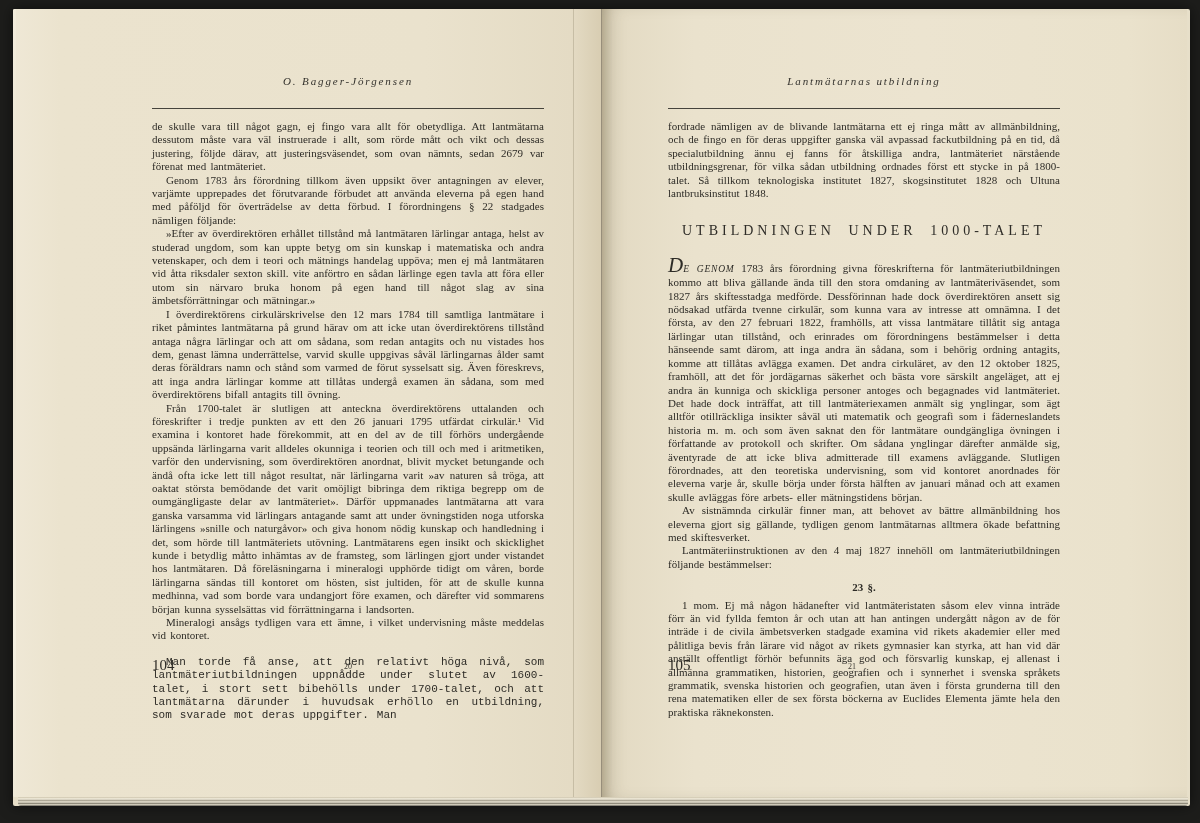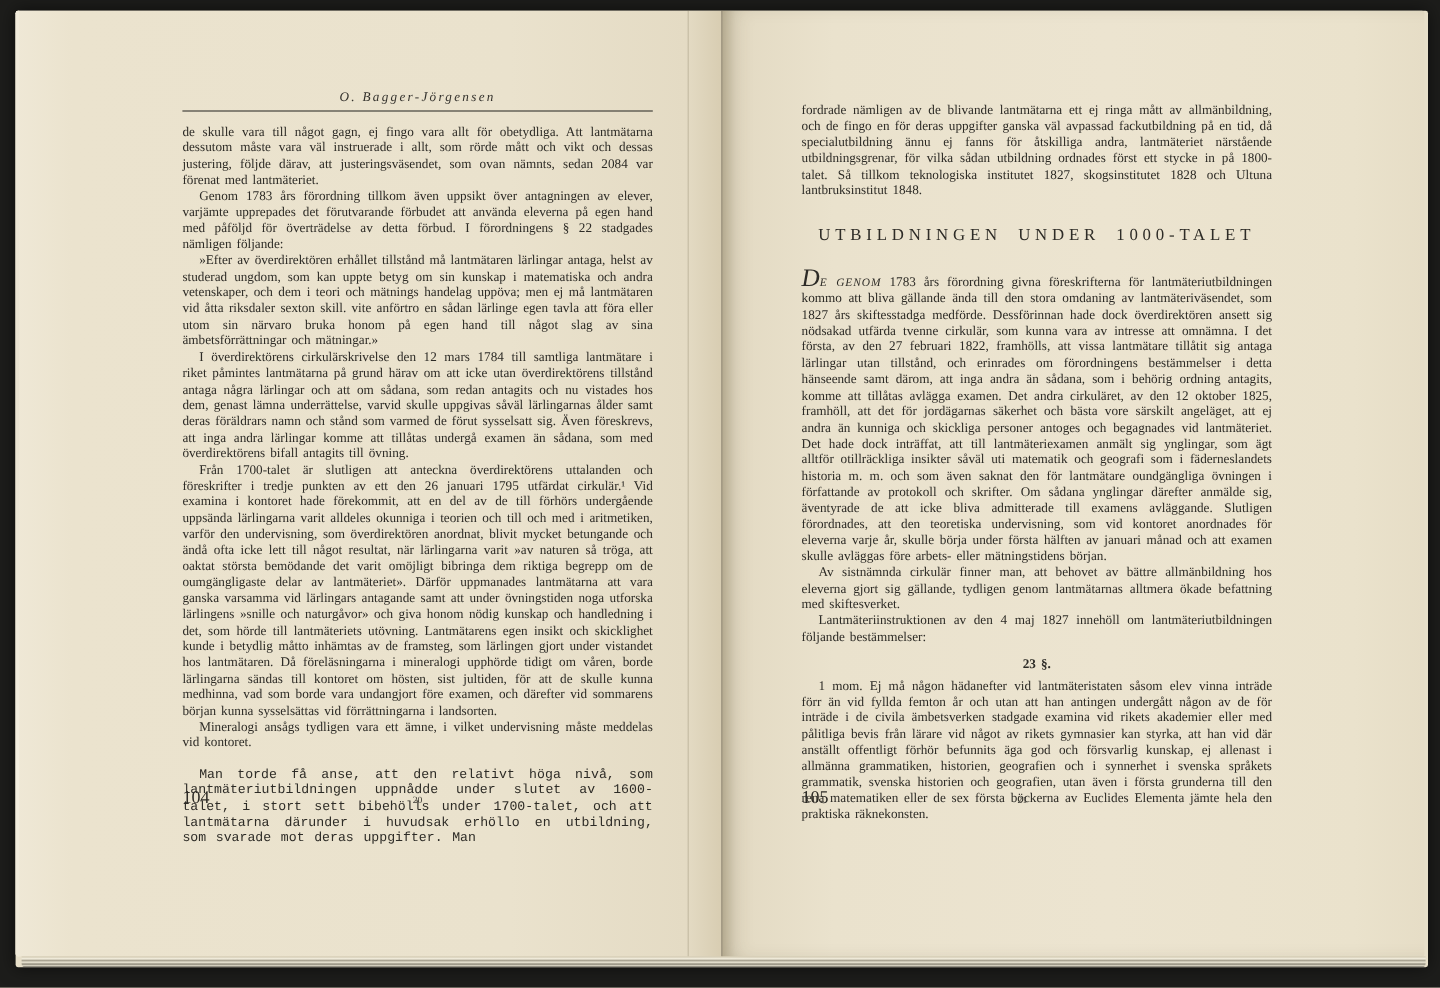--- a/index.html
+++ b/index.html
@@ -40,21 +40,21 @@
     position:absolute;left:5px;right:2px;bottom:0;height:9px;
     background:linear-gradient(to bottom,
       #cdc4ac 0%, #f3eede 22%, #aaa492 38%, #e9e4d2 55%, #8f8a7a 72%, #ddd8c6 86%, #55524a 100%);
     border-radius:0 0 3px 3px;
   }
   .col{position:absolute;top:66px;width:392px;color:#2d2b26;}
   .col-left{left:139px;}
   .col-right{left:67px;}
   .running-header{
     text-align:center;font-style:italic;font-size:11px;letter-spacing:1.9px;
-    color:#33312c;padding-bottom:5px;border-bottom:1px solid #45433c;
+    color:#33312c;padding-bottom:21px;border-bottom:1px solid #45433c;
     white-space:nowrap;
   }
   .bodytext{margin-top:11px;font-size:11px;line-height:13.4px;
     text-align:justify;word-spacing:1.4px;color:#2d2b26;}
   .bodytext p{margin:0;text-indent:14px;}
   .bodytext p.noindent{text-indent:0;}
   .bodytext p.space-before{margin-top:13px;font-family:Liberation Mono, monospace;}
   .section-heading{
     margin:24px 0 17px 0;font-weight:normal;text-align:center;white-space:nowrap;
     font-size:14px;letter-spacing:4px;word-spacing:6px;color:#2e2c27;
@@ -82,35 +82,38 @@
 
 <div class="stage">
   <div class="book">
 
     <div class="page page-left">
       <div class="col col-left">
         <div class="running-header">
           <span>O. Bagger-Jörgensen</span>
         </div>
         <div class="bodytext">
-          <p class="noindent">de skulle vara till något gagn, ej fingo vara allt för obetydliga. Att lantmätarna dessutom måste vara väl instruerade i allt, som rörde mått och vikt och dessas justering, följde därav, att justeringsväsendet, som ovan nämnts, sedan 2084 var förenat med lantmäteriet.</p>
+          <p class="noindent">de skulle vara till något gagn, ej fingo vara allt för obetydliga. Att lantmätarna dessutom måste vara väl instruerade i allt, som rörde mått och vikt och dessas justering, följde därav, att justeringsväsendet, som ovan nämnts, sedan 2679 var förenat med lantmäteriet.</p>
           <p>Genom 1783 års förordning tillkom även uppsikt över antagningen av elever, varjämte upprepades det förutvarande förbudet att använda eleverna på egen hand med påföljd för överträdelse av detta förbud. I förordningens § 22 stadgades nämligen följande:</p>
           <p>»Efter av överdirektören erhållet tillstånd må lantmätaren lärlingar antaga, helst av studerad ungdom, som kan uppte betyg om sin kunskap i matematiska och andra vetenskaper, och dem i teori och mätnings handelag uppöva; men ej må lantmätaren vid åtta riksdaler sexton skill. vite anförtro en sådan lärlinge egen tavla att föra eller utom sin närvaro bruka honom på egen hand till något slag av sina ämbetsförrättningar och mätningar.»</p>
           <p>I överdirektörens cirkulärskrivelse den 12 mars 1784 till samtliga lantmätare i riket påmintes lantmätarna på grund härav om att icke utan överdirektörens tillstånd antaga några lärlingar och att om sådana, som redan antagits och nu vistades hos dem, genast lämna underrättelse, varvid skulle uppgivas såväl lärlingarnas ålder samt deras föräldrars namn och stånd som varmed de förut sysselsatt sig. Även föreskrevs, att inga andra lärlingar komme att tillåtas undergå examen än sådana, som med överdirektörens bifall antagits till övning.</p>
           <p>Från 1700-talet är slutligen att anteckna överdirektörens uttalanden och föreskrifter i tredje punkten av ett den 26 januari 1795 utfärdat cirkulär.¹ Vid examina i kontoret hade förekommit, att en del av de till förhörs undergående uppsända lärlingarna varit alldeles okunniga i teorien och till och med i aritmetiken, varför den undervisning, som överdirektören anordnat, blivit mycket betungande och ändå ofta icke lett till något resultat, när lärlingarna varit »av naturen så tröga, att oaktat största bemödande det varit omöjligt bibringa dem riktiga begrepp om de oumgängligaste delar av lantmäteriet». Därför uppmanades lantmätarna att vara ganska varsamma vid lärlingars antagande samt att under övningstiden noga utforska lärlingens »snille och naturgåvor» och giva honom nödig kunskap och handledning i det, som hörde till lantmäteriets utövning. Lantmätarens egen insikt och skicklighet kunde i betydlig måtto inhämtas av de framsteg, som lärlingen gjort under vistandet hos lantmätaren. Då föreläsningarna i mineralogi upphörde tidigt om våren, borde lärlingarna sändas till kontoret om hösten, sist jultiden, för att de skulle kunna medhinna, vad som borde vara undangjort före examen, och därefter vid sommarens början kunna sysselsättas vid förrättningarna i landsorten.</p>
           <p>Mineralogi ansågs tydligen vara ett ämne, i vilket undervisning måste meddelas vid kontoret.</p>
           <p class="space-before">Man torde få anse, att den relativt höga nivå, som lantmäteriutbildningen uppnådde under slutet av 1600-talet, i stort sett bibehölls under 1700-talet, och att lantmätarna därunder i huvudsak erhöllo en utbildning, som svarade mot deras uppgifter. Man</p>
         </div>
       </div>
       <div class="folio folio-left">104</div>
       <div class="sig sig-left">20</div>
     </div>
 
     <div class="page page-right">
       <div class="col col-right">
+        <div class="running-header">
+          <span>Lantmätarnas utbildning</span>
+        </div>
         <div class="bodytext">
           <p class="noindent">fordrade nämligen av de blivande lantmätarna ett ej ringa mått av allmänbildning, och de fingo en för deras uppgifter ganska väl avpassad fackutbildning på en tid, då specialutbildning ännu ej fanns för åtskilliga andra, lantmäteriet närstående utbildningsgrenar, för vilka sådan utbildning ordnades först ett stycke in på 1800-talet. Så tillkom teknologiska institutet 1827, skogsinstitutet 1828 och Ultuna lantbruksinstitut 1848.</p>
           <h2 class="section-heading">UTBILDNINGEN UNDER 1000-TALET</h2>
           <p class="noindent"><span class="lede-initial">D</span><span class="lede-sc">E GENOM</span> <span>1783 års förordning givna föreskrifterna för lantmäteriutbildningen kommo att bliva gällande ända till den stora omdaning av lantmäteriväsendet, som 1827 års skiftesstadga medförde. Dessförinnan hade dock överdirektören ansett sig nödsakad utfärda tvenne cirkulär, som kunna vara av intresse att omnämna. I det första, av den 27 februari 1822, framhölls, att vissa lantmätare tillåtit sig antaga lärlingar utan tillstånd, och erinrades om förordningens bestämmelser i detta hänseende samt därom, att inga andra än sådana, som i behörig ordning antagits, komme att tillåtas avlägga examen. Det andra cirkuläret, av den 12 oktober 1825, framhöll, att det för jordägarnas säkerhet och bästa vore särskilt angeläget, att ej andra än kunniga och skickliga personer antoges och begagnades vid lantmäteriet. Det hade dock inträffat, att till lantmäteriexamen anmält sig ynglingar, som ägt alltför otillräckliga insikter såväl uti matematik och geografi som i fäderneslandets historia m. m. och som även saknat den för lantmätare oundgängliga övningen i författande av protokoll och skrifter. Om sådana ynglingar därefter anmälde sig, äventyrade de att icke bliva admitterade till examens avläggande. Slutligen förordnades, att den teoretiska undervisning, som vid kontoret anordnades för eleverna varje år, skulle börja under första hälften av januari månad och att examen skulle avläggas före arbets- eller mätningstidens början.</span></p>
           <p>Av sistnämnda cirkulär finner man, att behovet av bättre allmänbildning hos eleverna gjort sig gällande, tydligen genom lantmätarnas alltmera ökade befattning med skiftesverket.</p>
           <p>Lantmäteriinstruktionen av den 4 maj 1827 innehöll om lantmäteriutbildningen följande bestämmelser:</p>
           <div class="section-mark">23 §.</div>
           <p>1 mom. Ej må någon hädanefter vid lantmäteristaten såsom elev vinna inträde förr än vid fyllda femton år och utan att han antingen undergått någon av de för inträde i de civila ämbetsverken stadgade examina vid rikets akademier eller med pålitliga bevis från lärare vid något av rikets gymnasier kan styrka, att han vid där anställt offentligt förhör befunnits äga god och försvarlig kunskap, ej allenast i allmänna grammatiken, historien, geografien och i synnerhet i svenska språkets grammatik, svenska historien och geografien, utan även i första grunderna till den rena matematiken eller de sex första böckerna av Euclides Elementa jämte hela den praktiska räknekonsten.</p>
         </div>
       </div>

